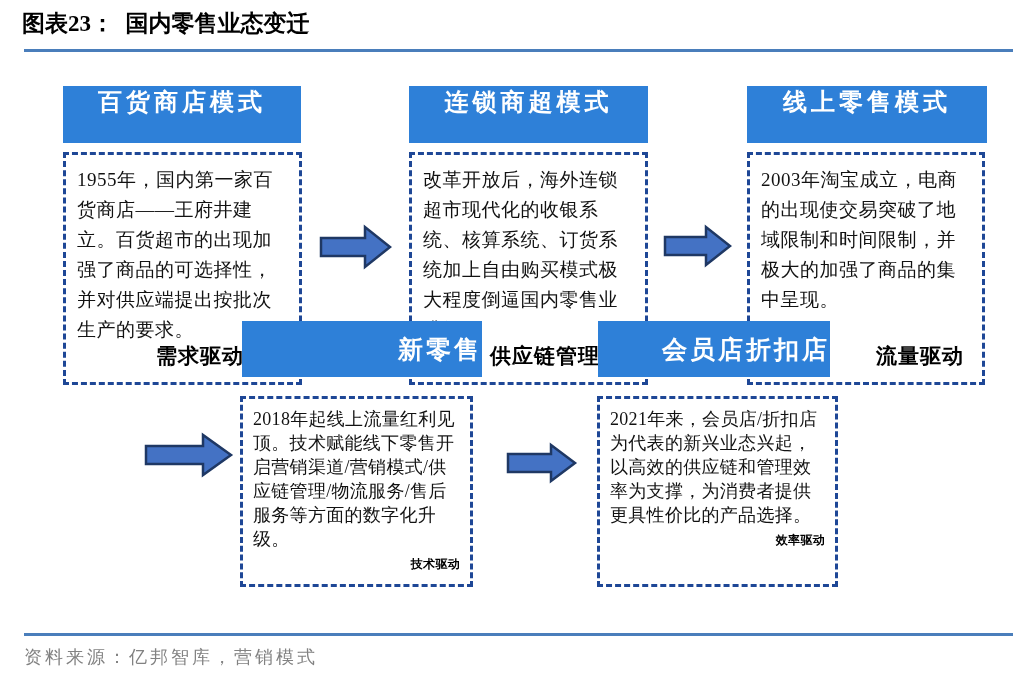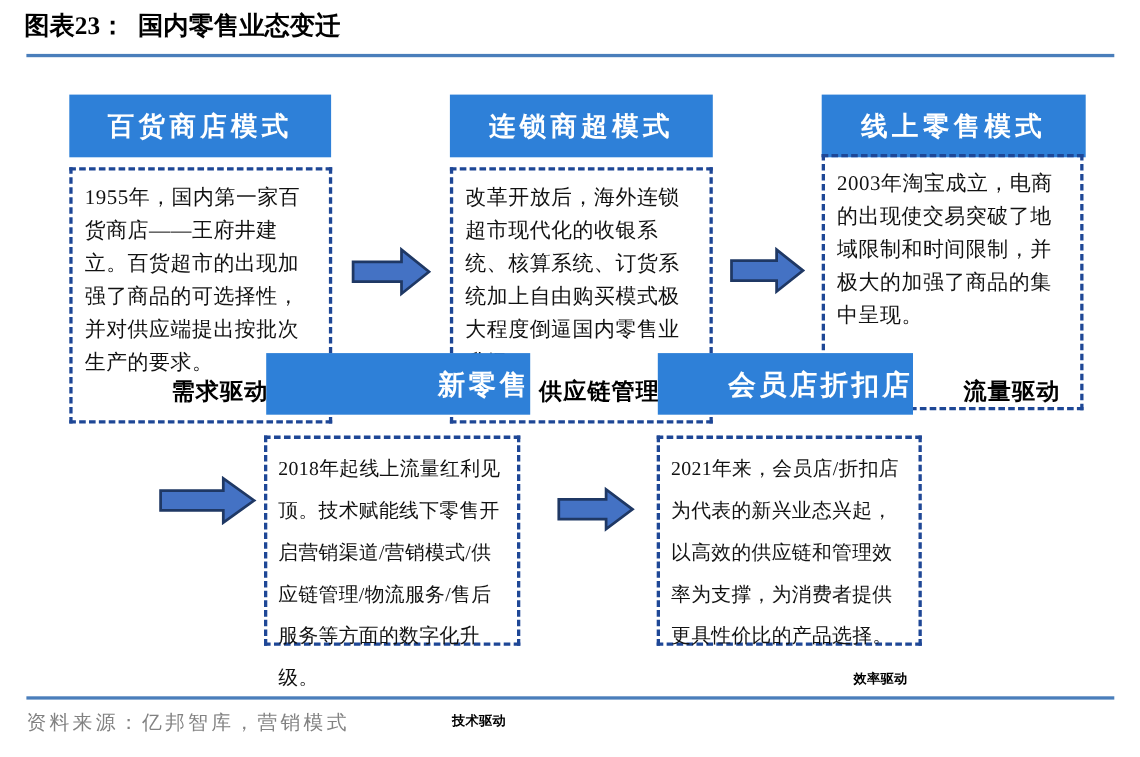--- a/index.html
+++ b/index.html
@@ -18,45 +18,45 @@
   }
   .rule {
     position: absolute; height: 3px; background: #4a7ebb;
   }
   .rule-top { left: 24px; top: 49px; width: 989px; }
   .rule-bottom { left: 24px; top: 633px; width: 989px; }
 
   .hdr-box {
     position: absolute; height: 57px;
     background: #2e80d8; color: #ffffff;
-    display: flex; align-items: center; justify-content: center;
+    display: flex; justify-content: center;
     font-size: 24px; font-weight: bold; letter-spacing: 4px;
   }
   .hdr-1 { left: 63px;  top: 86px; width: 238px; }
   .hdr-2 { left: 409px; top: 86px; width: 239px; }
   .hdr-3 { left: 747px; top: 86px; width: 240px; }
 
   .dash-box {
     position: absolute;
     border: 3px dashed #1e4796;
     background: transparent;
     color: #121212;
     padding: 10px 11px;
     font-size: 19px; line-height: 30px; letter-spacing: 0.5px;
   }
   .dash-1 { left: 63px;  top: 152px; width: 239px; height: 233px; }
   .dash-2 { left: 409px; top: 152px; width: 239px; height: 233px; }
-  .dash-3 { left: 747px; top: 140px; width: 238px; height: 233px; }
+  .dash-3 { left: 747px; top: 152px; width: 238px; height: 233px; }
 
   .dash-bottom {
     position: absolute;
     border: 3px dashed #1e4796;
     color: #121212;
     padding: 8px 10px;
-    font-size: 18px; line-height: 38px; letter-spacing: 0.3px;
+    font-size: 18px; line-height: 24px; letter-spacing: 0.3px;
   }
   .dash-4 { left: 240px; top: 396px; width: 233px; height: 191px; }
   .dash-5 { left: 597px; top: 396px; width: 241px; height: 191px; }
 
   .driver-inline {
     display: block; text-align: right;
     font-weight: bold; font-size: 12px; margin-top: 1px; color: #000;
   }
 
   .mid-box {

